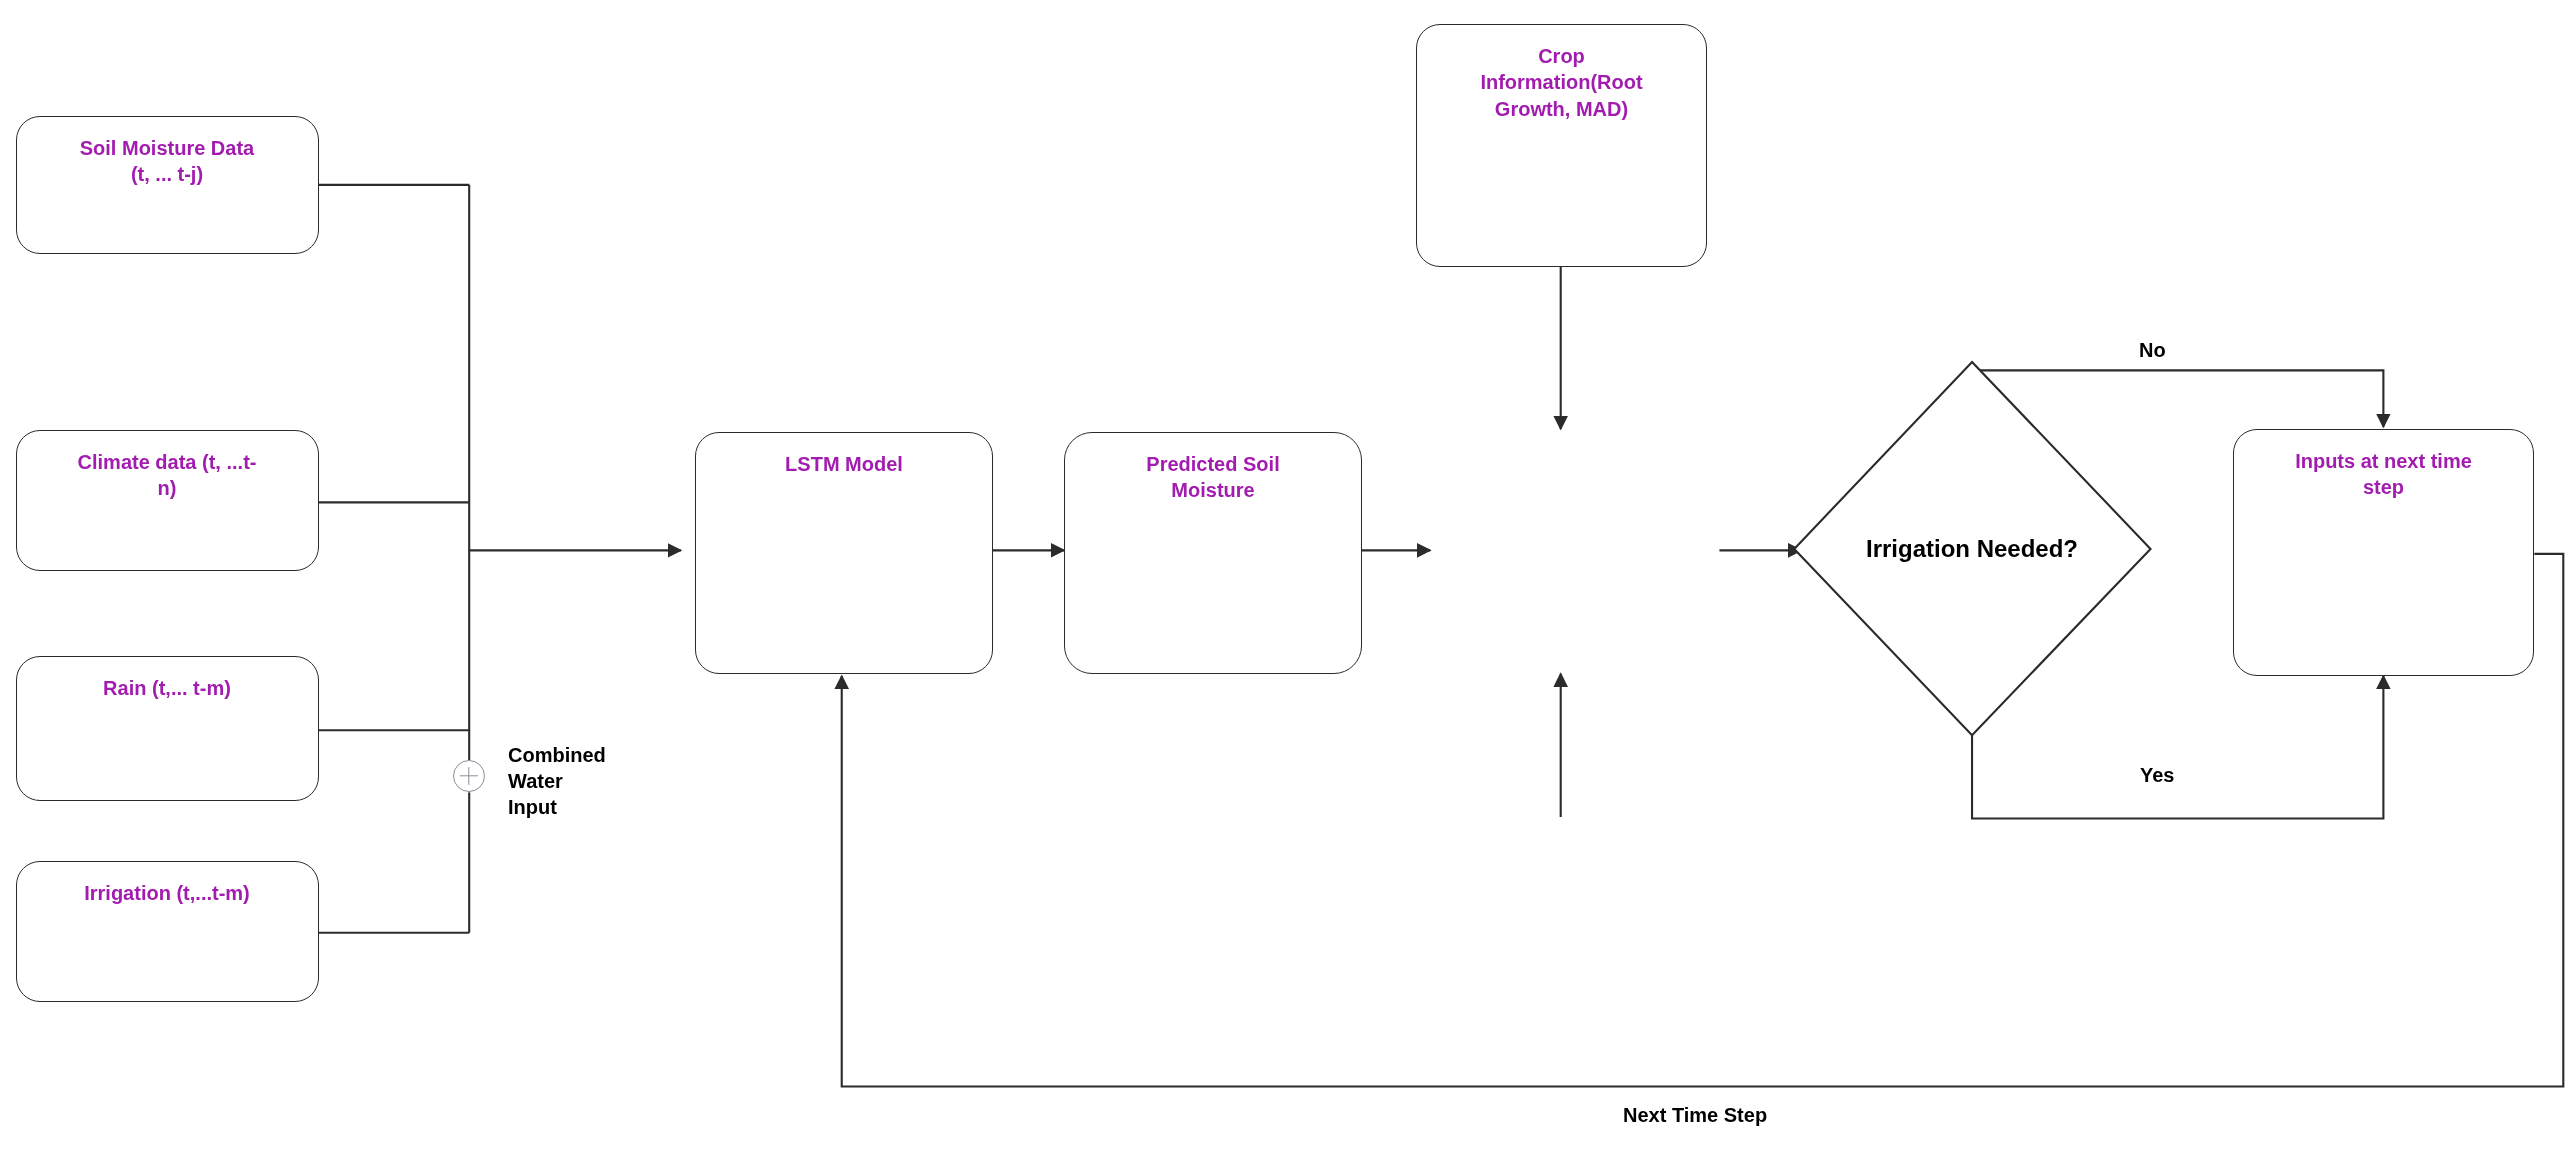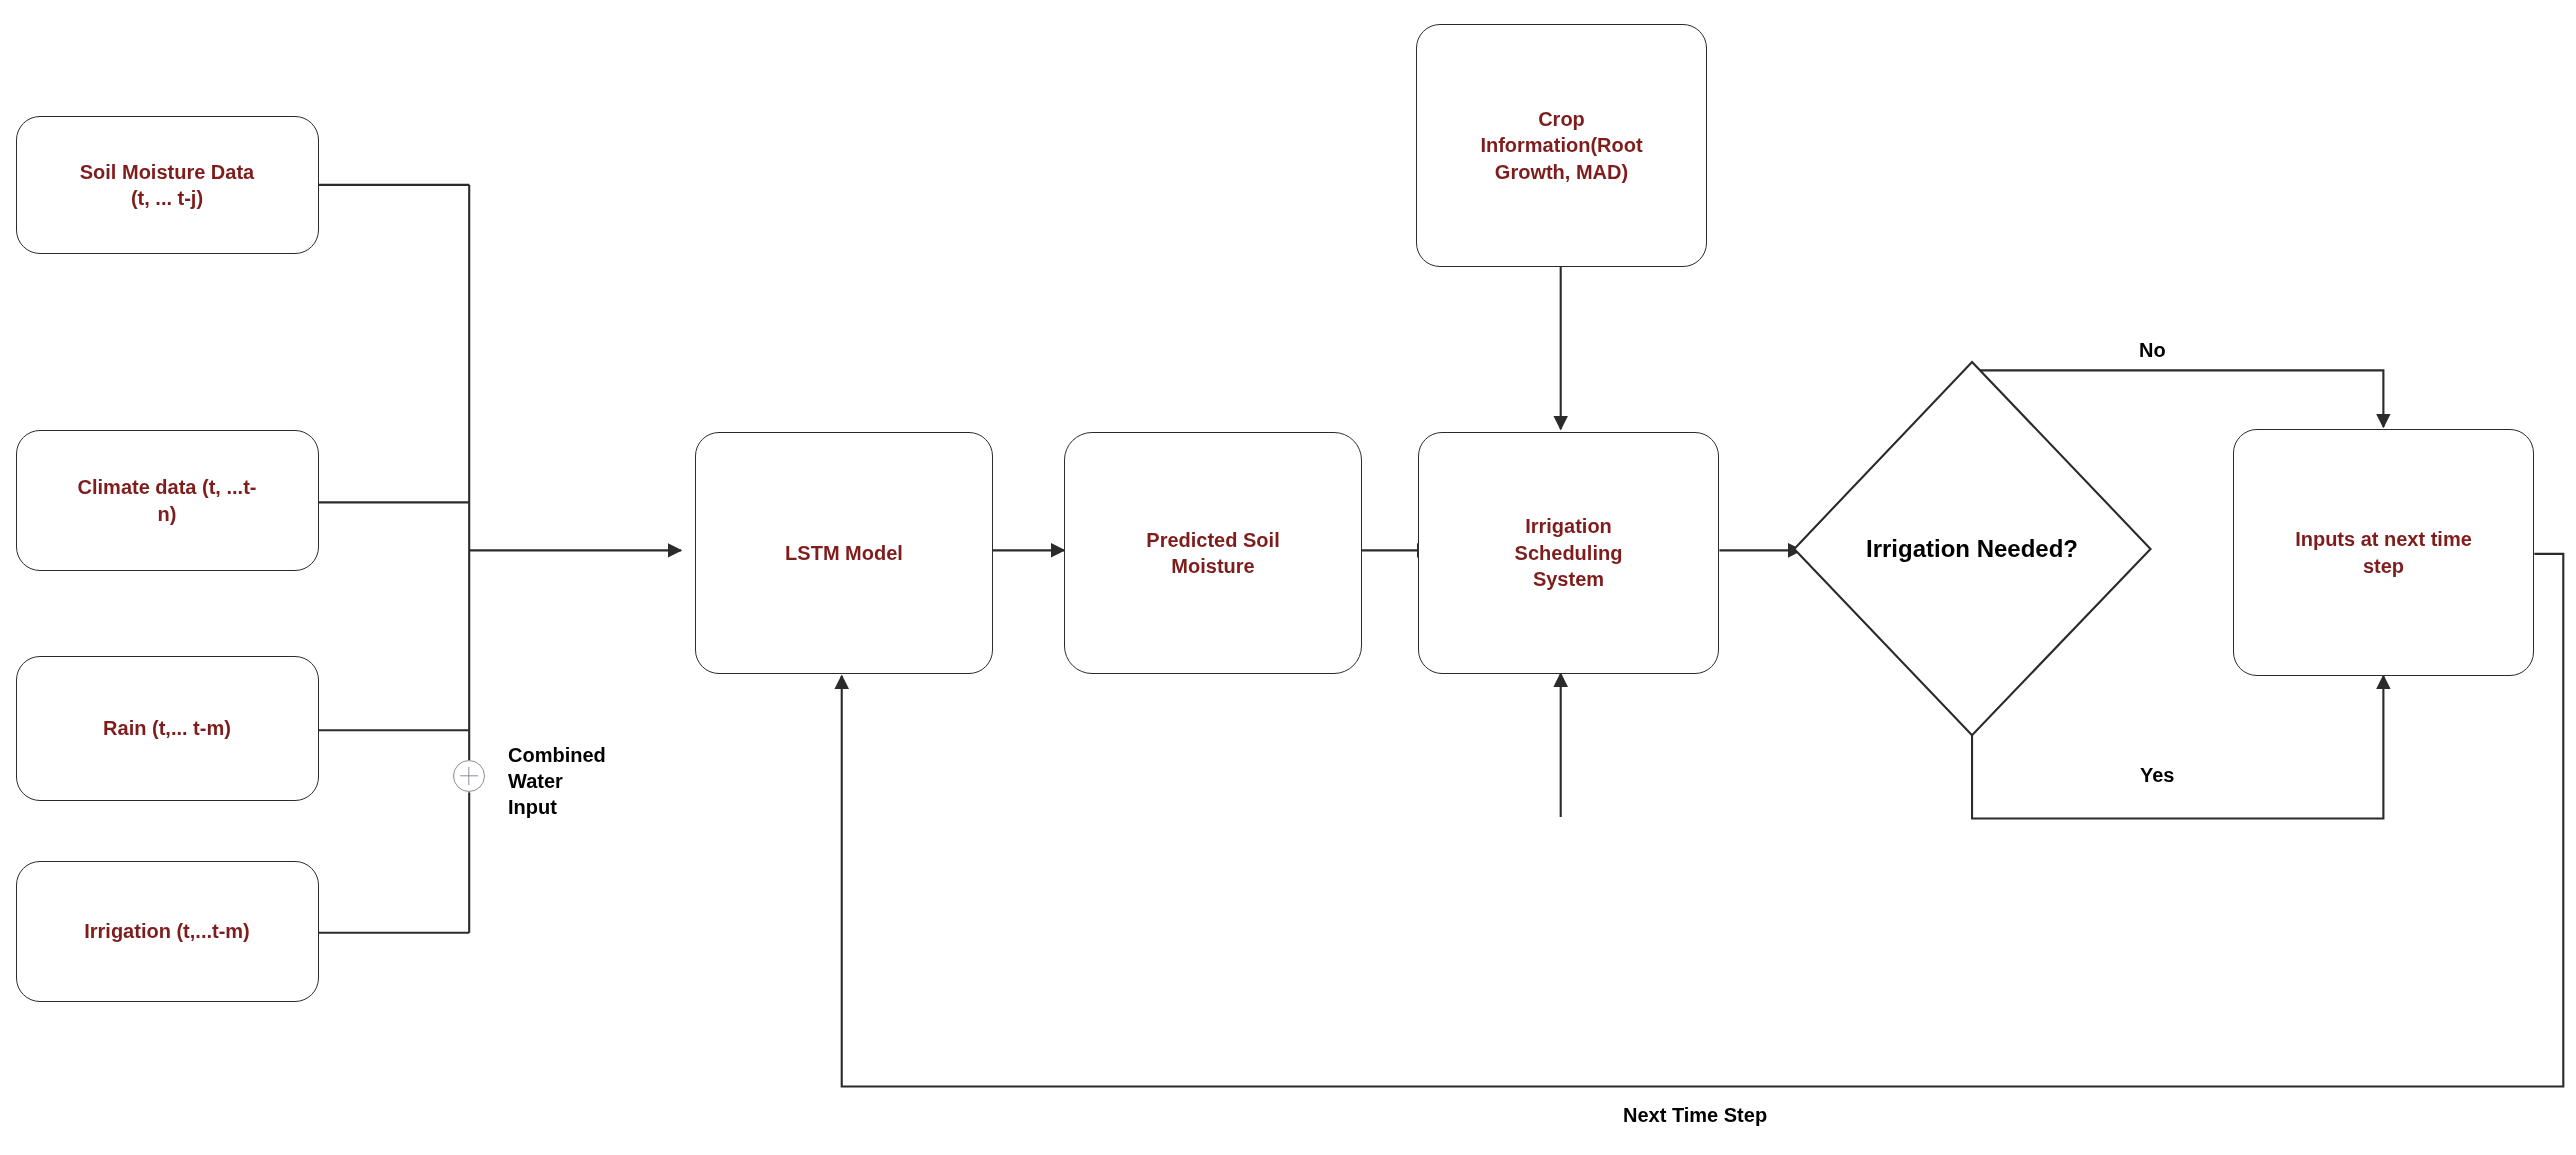--- a/index.html
+++ b/index.html
@@ -24,28 +24,28 @@
     height: 1155px;
     pointer-events: none;
   }
   .node {
     position: absolute;
     box-sizing: border-box;
     border: 1.4px solid #2b2b2b;
     border-radius: 24px;
     background: #ffffff;
     display: flex;
-    align-items: center;
+    align-items: flex-start;
     justify-content: center;
     text-align: center;
-    color: #7f1d1d;
+    color: #a21caf;
     font-weight: bold;
     font-size: 20px;
     line-height: 1.32;
-    padding: 1px 10px;
+    padding: 18px 10px;
   }
   .node .label { display: block; white-space: pre-line; }
   .diamond-wrap {
     position: absolute;
     display: flex;
     align-items: center;
     justify-content: center;
   }
   .diamond-text {
     position: relative;
@@ -158,25 +158,20 @@
     <span class="label">Predicted Soil
 Moisture</span>
   </div>
 
   <div class="node" style="left:1416px; top:24px; width:291px; height:243px;">
     <span class="label">Crop
 Information(Root
 Growth, MAD)</span>
   </div>
 
-  <div class="node" style="left:1418px; top:432px; width:301px; height:242px;">
-    <span class="label">Irrigation
-Scheduling
-System</span>
-  </div>
 
 
   <div class="node" style="left:2233px; top:429px; width:301px; height:247px;">
     <span class="label">Inputs at next time
 step</span>
   </div>
 
   <div class="diamond-wrap" style="left:1794px; top:362px; width:356px; height:373px;">
     <span class="diamond-text">Irrigation Needed?</span>
   </div>

